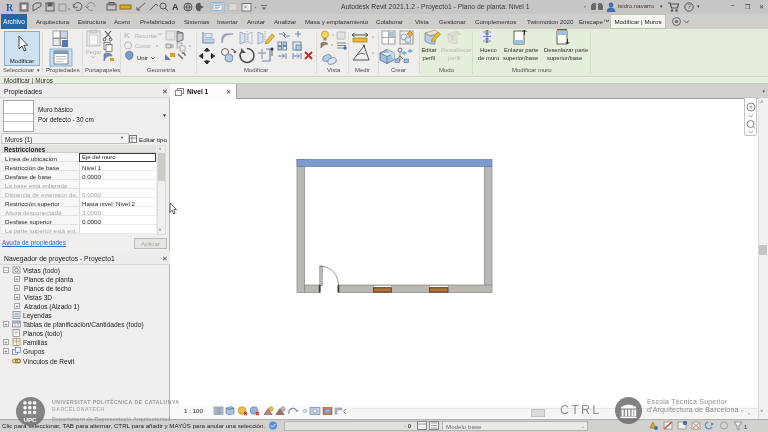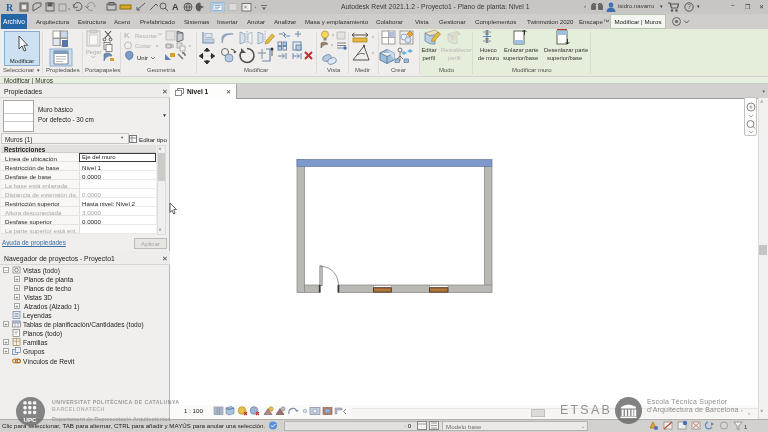--- a/index.html
+++ b/index.html
@@ -620,21 +620,21 @@
     <rect x="7.3" y="13.8" width="3.4" height="3.4" rx="1.4"></rect>
       <rect x="12.1" y="13.8" width="3.4" height="3.4" rx="1.4"></rect>
       <rect x="16.9" y="13.8" width="3.4" height="3.4" rx="1.4"></rect>
   </g>
   <text x="7.5" y="24.5" font-size="6.2" font-weight="bold" fill="#fff" font-family="Liberation Sans">UPC</text>
 </svg>
 <div class="abs wm" style="left:52px; top:399px; font-size:5.2px; font-weight:bold; letter-spacing:0.45px; color:#9a9a9a;">UNIVERSITAT POLITÈCNICA DE CATALUNYA</div>
 <div class="abs wm" style="left:52px; top:406px; font-size:5.2px; font-weight:bold; letter-spacing:0.45px; color:#b4b4b4;">BARCELONATECH</div>
 <div class="abs wm" style="left:52px; top:416px; font-size:5.4px; font-weight:bold; color:#a2a2a2;">Departament de Representació Arquitectònica</div>
 
-<div class="abs wm" style="left:560px; top:402.5px; font-size:12.5px; letter-spacing:2.2px; color:#929292;">ETSAB</div>
+<div class="abs wm" style="left:560px; top:402.5px; font-size:12.5px; letter-spacing:2.2px; color:#929292;">CTRL</div>
 <div class="abs" style="left:615px; top:397px; width:27px; height:27px; border-radius:50%; background:rgba(100,100,100,0.8);"></div>
 <svg class="abs" style="left:615px; top:397px;" width="27" height="27" viewBox="0 0 27 27">
   <g fill="#fdfdfd">
     <path d="M6 10 q7.5 -5 15 0 l0 1.5 l-15 0 z"></path>
     <rect x="6.6" y="12.5" width="2" height="6.5"></rect>
       <rect x="9.9" y="12.5" width="2" height="6.5"></rect>
       <rect x="13.2" y="12.5" width="2" height="6.5"></rect>
       <rect x="16.5" y="12.5" width="2" height="6.5"></rect>
       <rect x="19.2" y="12.5" width="2" height="6.5"></rect>
     <rect x="5.5" y="19.5" width="16" height="1.6"></rect>

